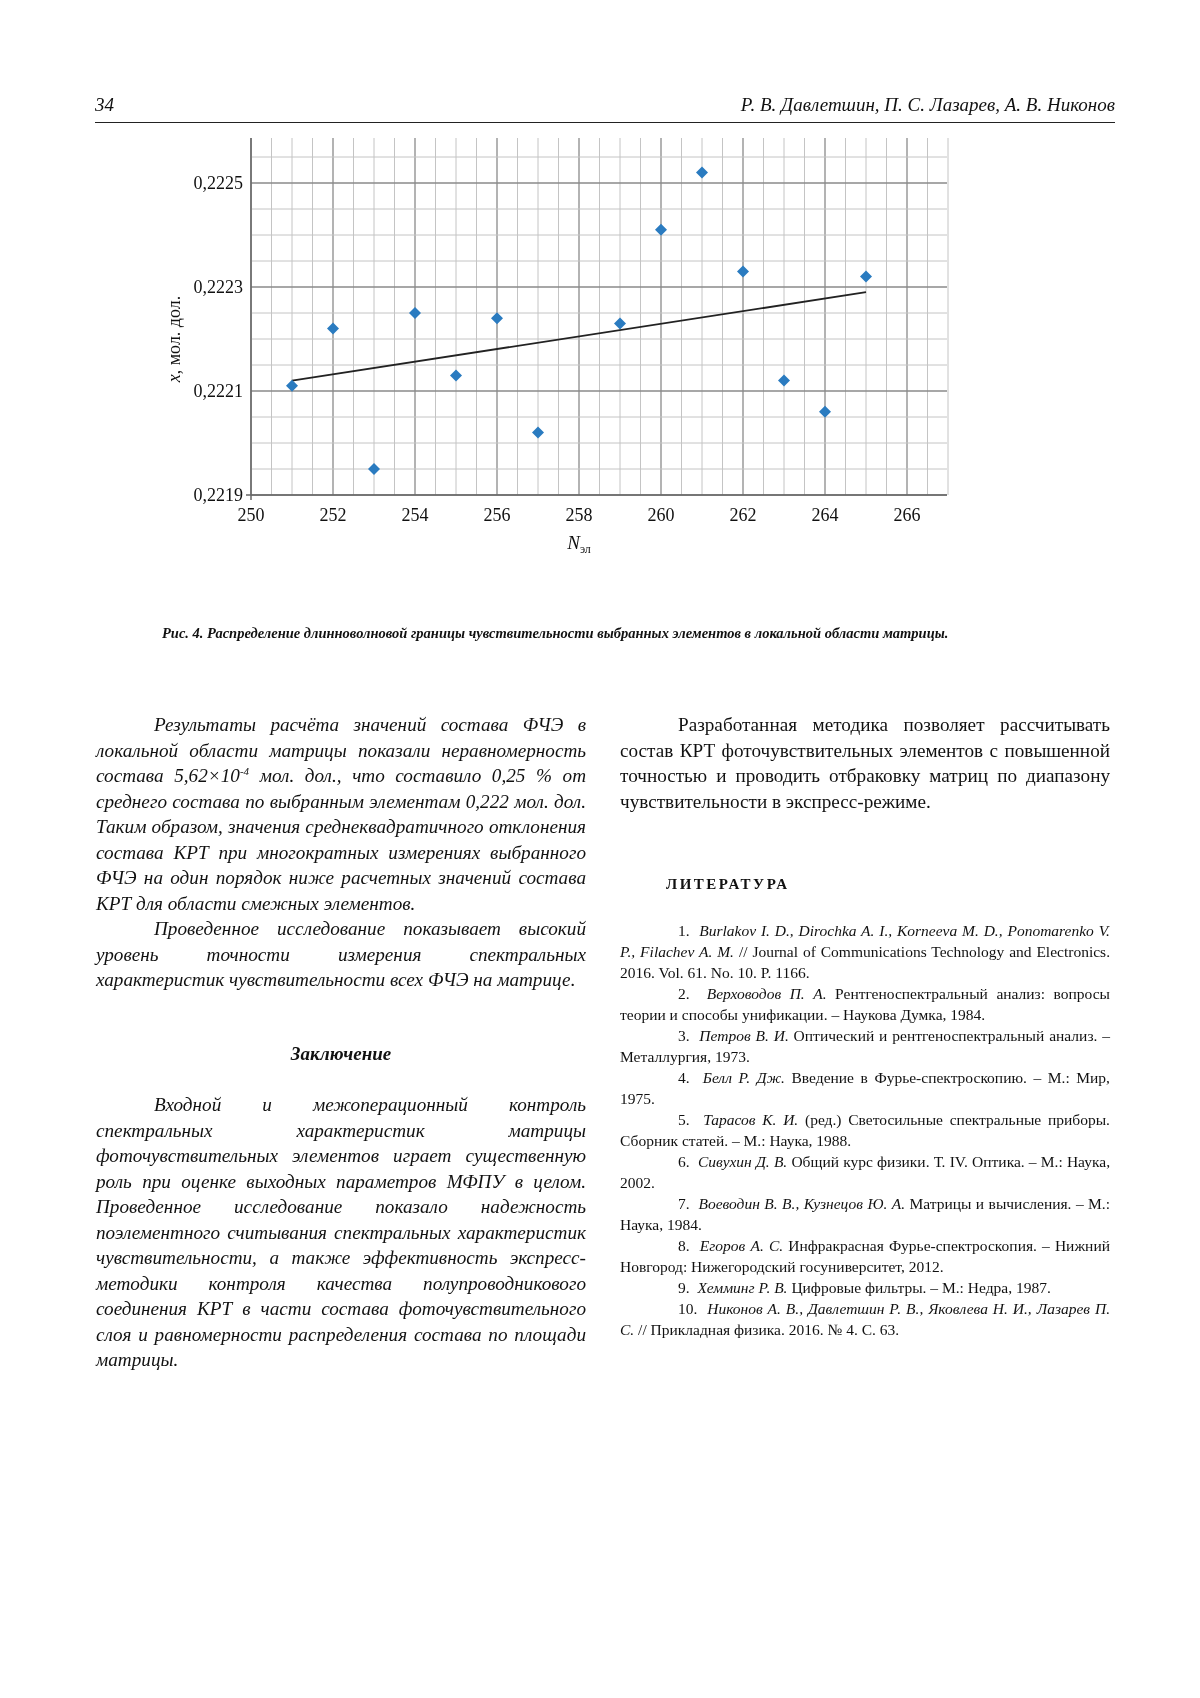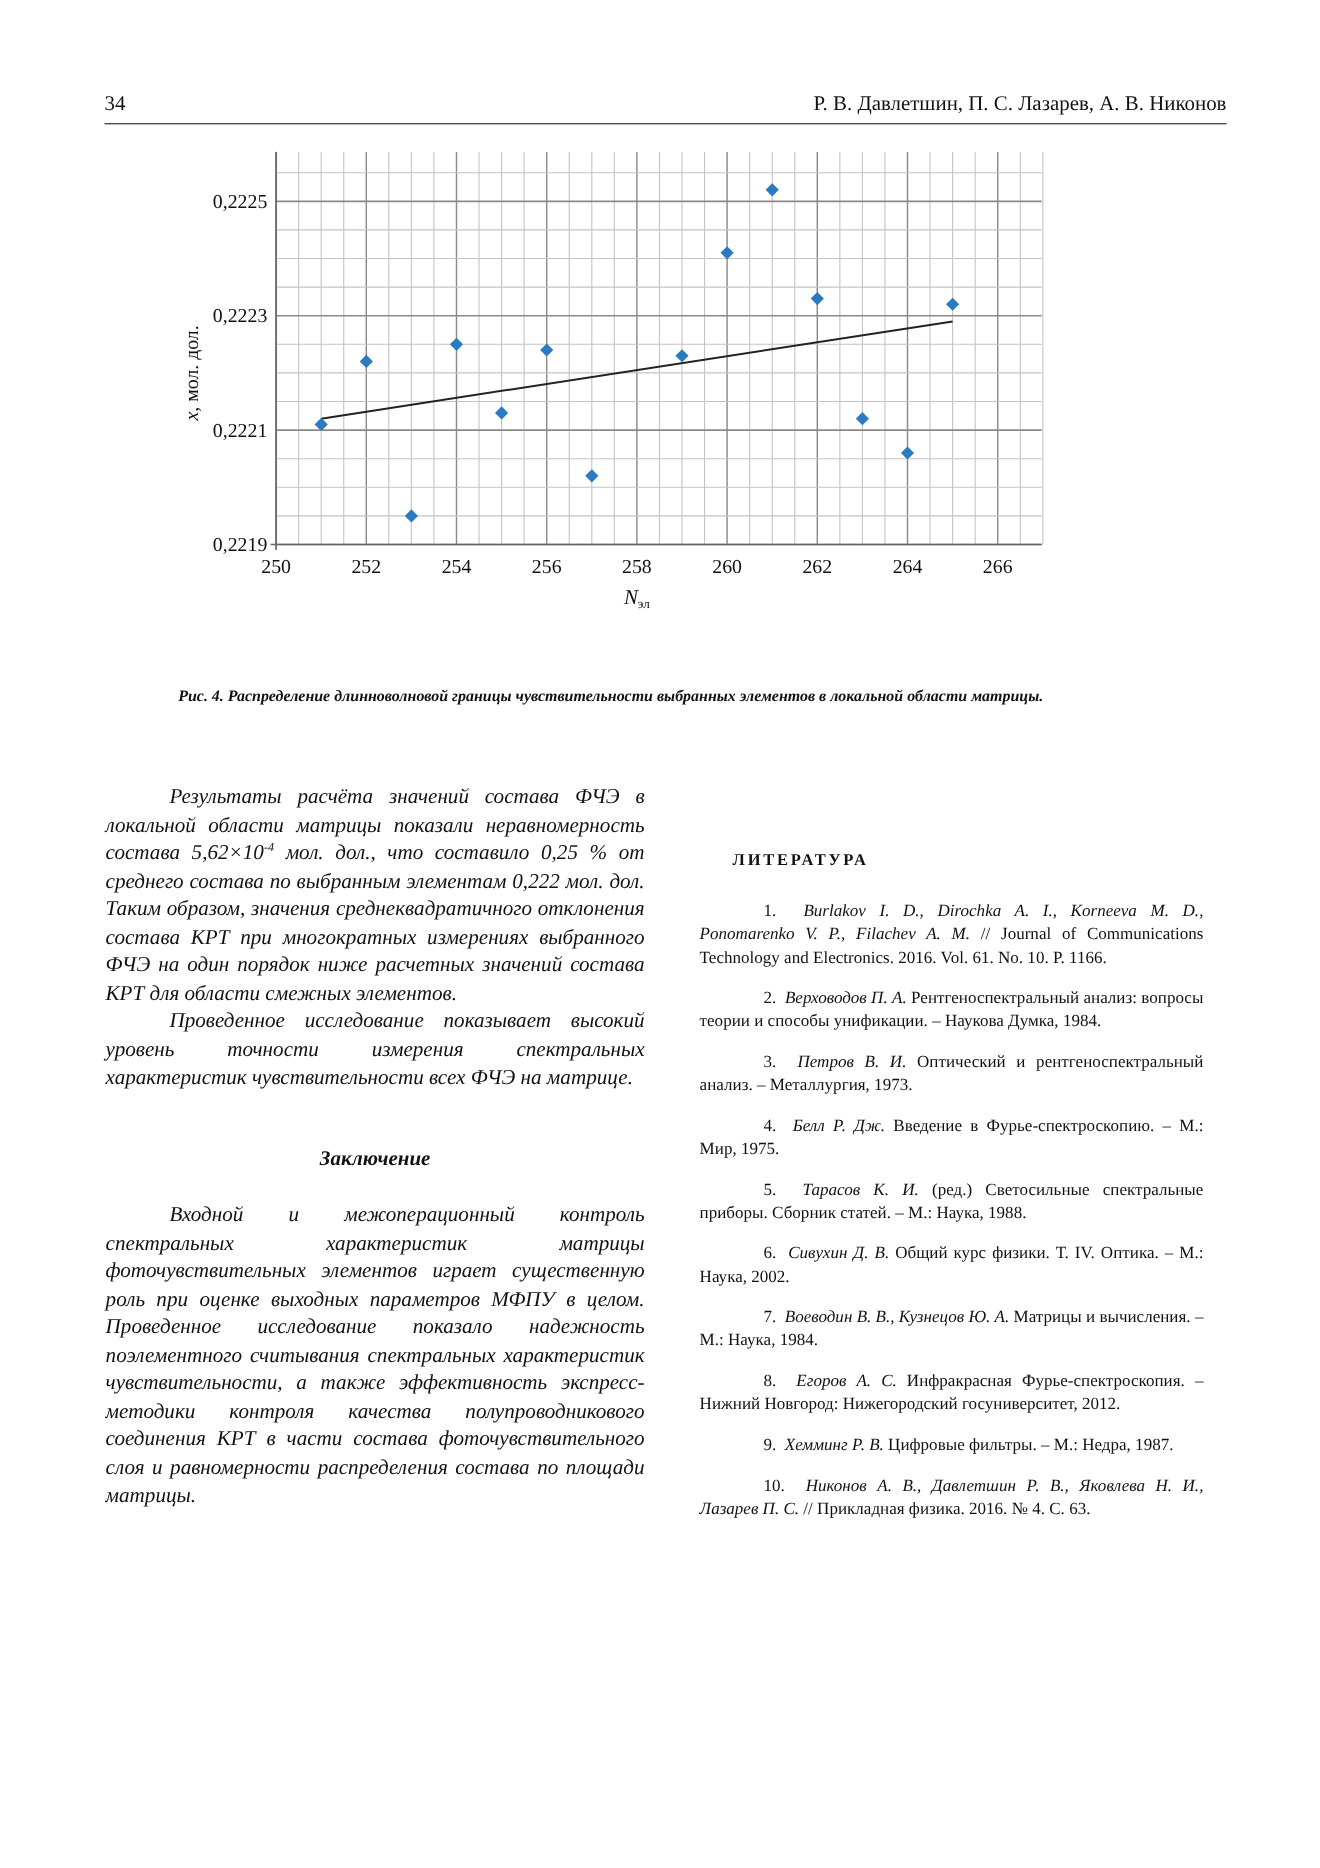--- a/index.html
+++ b/index.html
@@ -1,30 +1,30 @@
 <!DOCTYPE html>
 <html><head>
 <meta charset="utf-8">
 <style>
   html, body { margin: 0; padding: 0; background: #ffffff; }
   body { width: 1200px; height: 1698px; position: relative; overflow: hidden; color: #111; font-family: "Liberation Serif", "DejaVu Serif", serif; }
-  .header { position: absolute; left: 95px; top: 78px; width: 1020px; height: 34px; border-bottom: 1.5px solid #222; font-size: 19px; }
+  .header { position: absolute; left: 95px; top: 88px; width: 1020px; height: 34px; border-bottom: 1.5px solid #222; font-style: italic; font-size: 19px; }
   .header .pg { position: absolute; left: 0; top: 6px; }
   .header .authors { position: absolute; right: 0; top: 6px; }
   .figure { position: absolute; left: 150px; top: 138px; width: 900px; height: 470px; }
   .figure svg { position: absolute; left: 0; top: 0; }
   .caption { position: absolute; left: 162px; top: 624px; width: 870px; font-size: 14.5px; font-weight: bold; font-style: italic; line-height: 19px; }
   .col { position: absolute; font-size: 19.2px; line-height: 25.5px; text-align: justify; }
   .col-left { left: 96px; top: 712px; width: 490px; font-style: italic; }
   .col-right { left: 620px; top: 712px; width: 490px; }
   .col p { margin: 0; text-indent: 58px; }
   .section-title { text-align: center; font-weight: bold; font-size: 19px; margin: 48px 0 26px 0; }
   .refs-title { font-weight: bold; font-size: 15px; letter-spacing: 2.5px; margin: 58px 0 22px 46px; }
   .refs { font-size: 15.5px; line-height: 21px; text-align: justify; }
-  .refs p { margin: 16px; text-indent: 58px; }
+  .refs p { margin: 0; text-indent: 58px; }
   .refs i { font-style: italic; }
   sup { font-size: 11px; vertical-align: super; line-height: 0; }
 </style>
 </head>
 <body>
 
 <div class="header">
   <span class="pg">34</span>
   <span class="authors">Р. В. Давлетшин, П. С. Лазарев, А. В. Никонов</span>
 </div>
@@ -118,20 +118,21 @@
 <div class="caption">Рис. 4. Распределение длинноволновой границы чувствительности выбранных элементов в локальной области матрицы.</div>
 
 <div class="col col-left">
   <p><span>Результаты расчёта значений состава ФЧЭ в локальной области матрицы показали неравномерность состава 5,62×10</span><sup>-4</sup><span> мол. дол., что составило 0,25 % от среднего состава по выбранным элементам 0,222 мол. дол. Таким образом, значения среднеквадратичного отклонения состава КРТ при многократных измерениях выбранного ФЧЭ на один порядок ниже расчетных значений состава КРТ для области смежных элементов.</span></p>
   <p>Проведенное исследование показывает высокий уровень точности измерения спектральных характеристик чувствительности всех ФЧЭ на матрице.</p>
   <div class="section-title">Заключение</div>
   <p>Входной и межоперационный контроль спектральных характеристик матрицы фоточувствительных элементов играет существенную роль при оценке выходных параметров МФПУ в целом. Проведенное исследование показало надежность поэлементного считывания спектральных характеристик чувствительности, а также эффективность экспресс-методики контроля качества полупроводникового соединения КРТ в части состава фоточувствительного слоя и равномерности распределения состава по площади матрицы.</p>
 </div>
 
 <div class="col col-right">
+  <p>Разработанная методика позволяет рассчитывать состав КРТ фоточувствительных элементов с повышенной точностью и проводить отбраковку матриц по диапазону чувствительности в экспресс-режиме.</p>
   <div class="refs-title">ЛИТЕРАТУРА</div>
   <div class="refs" id="refs">
       <p><span>1.&nbsp;&nbsp;</span><i>Burlakov I. D., Dirochka A. I., Korneeva M. D., Ponomarenko V. P., Filachev A. M.</i><span> // Journal of Communications Technology and Electronics. 2016. Vol. 61. No. 10. P. 1166.</span></p>
       <p><span>2.&nbsp;&nbsp;</span><i>Верховодов П. А.</i><span> Рентгеноспектральный анализ: вопросы теории и способы унификации. – Наукова Думка, 1984.</span></p>
       <p><span>3.&nbsp;&nbsp;</span><i>Петров В. И.</i><span> Оптический и рентгеноспектральный анализ. – Металлургия, 1973.</span></p>
       <p><span>4.&nbsp;&nbsp;</span><i>Белл Р. Дж.</i><span> Введение в Фурье-спектроскопию. – М.: Мир, 1975.</span></p>
       <p><span>5.&nbsp;&nbsp;</span><i>Тарасов К. И.</i><span> (ред.) Светосильные спектральные приборы. Сборник статей. – М.: Наука, 1988.</span></p>
       <p><span>6.&nbsp;&nbsp;</span><i>Сивухин Д. В.</i><span> Общий курс физики. Т. IV. Оптика. – М.: Наука, 2002.</span></p>
       <p><span>7.&nbsp;&nbsp;</span><i>Воеводин В. В., Кузнецов Ю. А.</i><span> Матрицы и вычисления. – М.: Наука, 1984.</span></p>
       <p><span>8.&nbsp;&nbsp;</span><i>Егоров А. С.</i><span> Инфракрасная Фурье-спектроскопия. – Нижний Новгород: Нижегородский госуниверситет, 2012.</span></p>

